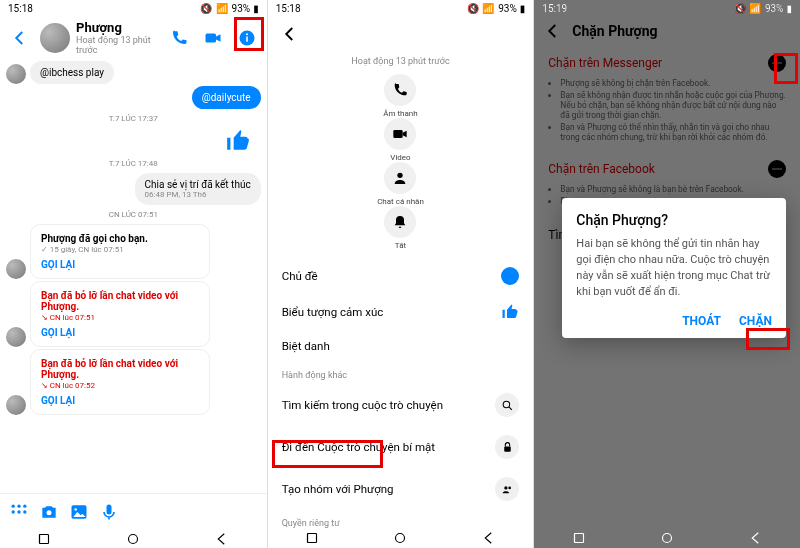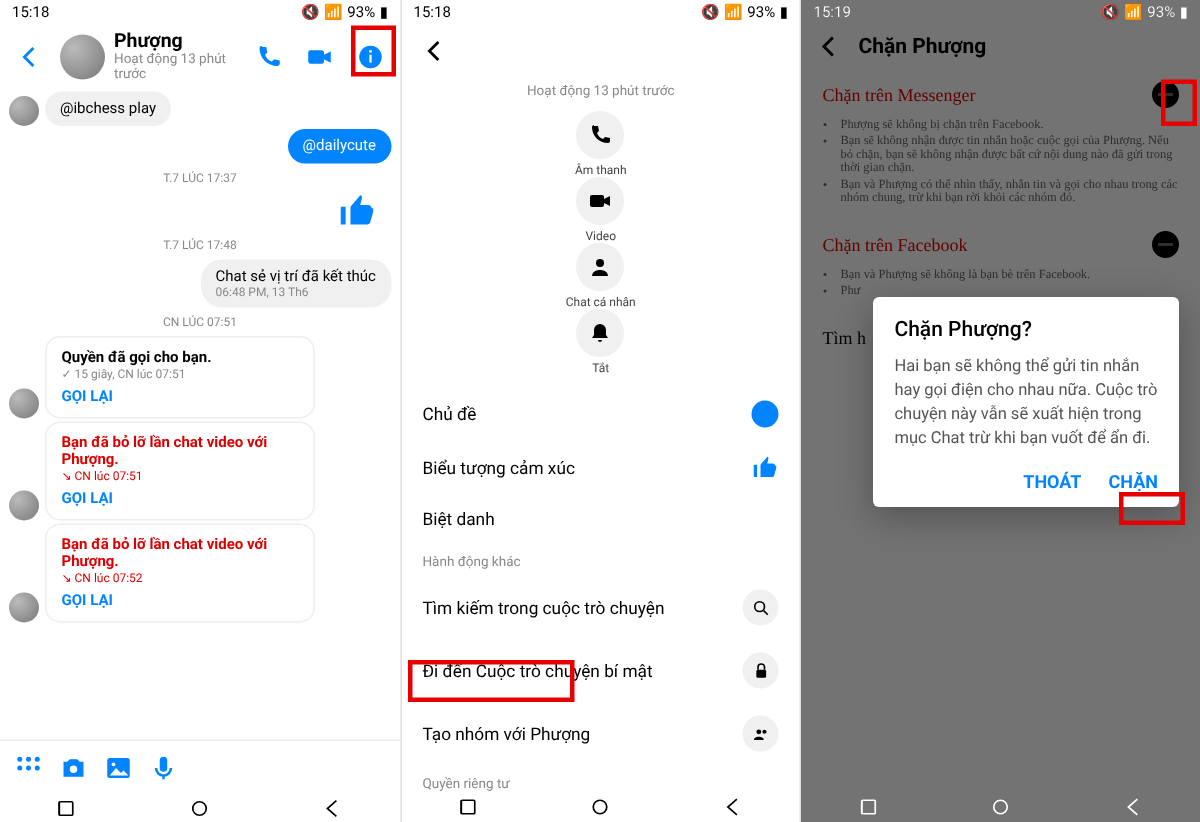--- a/index.html
+++ b/index.html
@@ -99,30 +99,30 @@
   .list .grp { font-size:9px; color:#888; padding:8px 14px 4px;}
   .list .item { display:flex; align-items:center; justify-content:space-between; padding:9px 14px; font-size:11.5px; color:#000;}
   .list .item .right-ic { width:24px; height:24px; border-radius:50%; background:#f0f0f0; display:flex; align-items:center; justify-content:center;}
   .list .item .right-ic svg{width:13px;height:13px;}
   .list .item.sub2 { flex-direction:column; align-items:flex-start; gap:1px; padding-top:7px; padding-bottom:7px;}
   .list .item.sub2 .s{font-size:8px; color:#888;}
 
   
   .phone3 { background:#fff; position:relative;}
   .hdr3 { display:flex; align-items:center; gap:10px; padding:6px 10px; color:#000; font-size:14px; font-weight:700;}
-  .sec { padding:8px 14px;font-family:Liberation Serif, serif;}
+  .sec { padding:8px 14px;}
   .sec .srow { display:flex; justify-content:space-between; align-items:center;}
   .sec .stitle { color:#d00; font-size:12px; font-weight:400;}
   .bullets { font-size:8.3px; color:#666; padding:4px 0 0 0;}
   .bullets li{ margin:2px 0 2px 12px; list-style:disc;}
   .blk { width:18px; height:18px; border-radius:50%; background:#000; position:relative;}
   .blk::after{content:""; position:absolute; left:4px; right:4px; top:8px; height:2px; background:#666;}
   .overlay { position:absolute; inset:0; background:rgba(0,0,0,0.55);}
   .dialog {
-    position:absolute; left:48px; right:14px; top:198px; background:#fff; border-radius:4px;
+    position:absolute; left:28px; right:14px; top:198px; background:#fff; border-radius:4px;
     padding:14px 14px 10px; box-shadow:0 6px 24px rgba(0,0,0,0.3);
   }
   .dialog .dt{font-size:14px; font-weight:500; margin-bottom:8px;}
   .dialog .db{font-size:11px; color:#555; line-height:1.45;}
   .dialog .dbr{display:flex; justify-content:flex-end; gap:18px; margin-top:14px; font-size:12px; font-weight:700; color:#0084ff;}
   .phone3 .statusbar, .phone3 .hdr3, .phone3 .sec { position:relative; z-index:0;}
 </style>
 </head>
 <body>
 
@@ -178,29 +178,29 @@
       </div>
     <div class="ts">T.7 LÚC 17:37</div>
     <div class="row right">
         <svg class="thumb" viewBox="0 0 24 24" fill="#0084ff">
           <path d="M2 20h3V9H2v11zm19-10c0-1-1-2-2-2h-5l1-4V3c0-.5-.5-1-1-1l-6 7v11h10c1 0 1.5-.5 2-1l2-7v-2z"></path>
         </svg>
       </div>
     <div class="ts">T.7 LÚC 17:48</div>
     <div class="row right">
       <div class="bubble grey" style="text-align:left;">
-        <div>Chat sẻ vị trí đã kết thúc</div>
+        <div>Chia sẻ vị trí đã kết thúc</div>
         <div style="font-size:8px;color:#888;">06:48 PM, 13 Th6</div>
       </div>
     </div>
     <div class="ts">CN LÚC 07:51</div>
     <div class="row left">
         <div class="avatar sm"></div>
       <div class="bubble white">
-        <div style="color:#000;font-weight:700;">Quyền đã gọi cho bạn.</div>
+        <div style="color:#000;font-weight:700;">Phượng đã gọi cho bạn.</div>
         <div class="meta grey">✓ 15 giây, CN lúc 07:51</div>
         <div class="callback">GỌI LẠI</div>
       </div>
     </div>
     <div class="row left">
         <div class="avatar sm"></div>
       <div class="bubble white">
         <div class="red">Bạn đã bỏ lỡ lần chat video với Phượng.</div>
         <div class="meta">↘ CN lúc 07:51</div>
         <div class="callback">GỌI LẠI</div>

